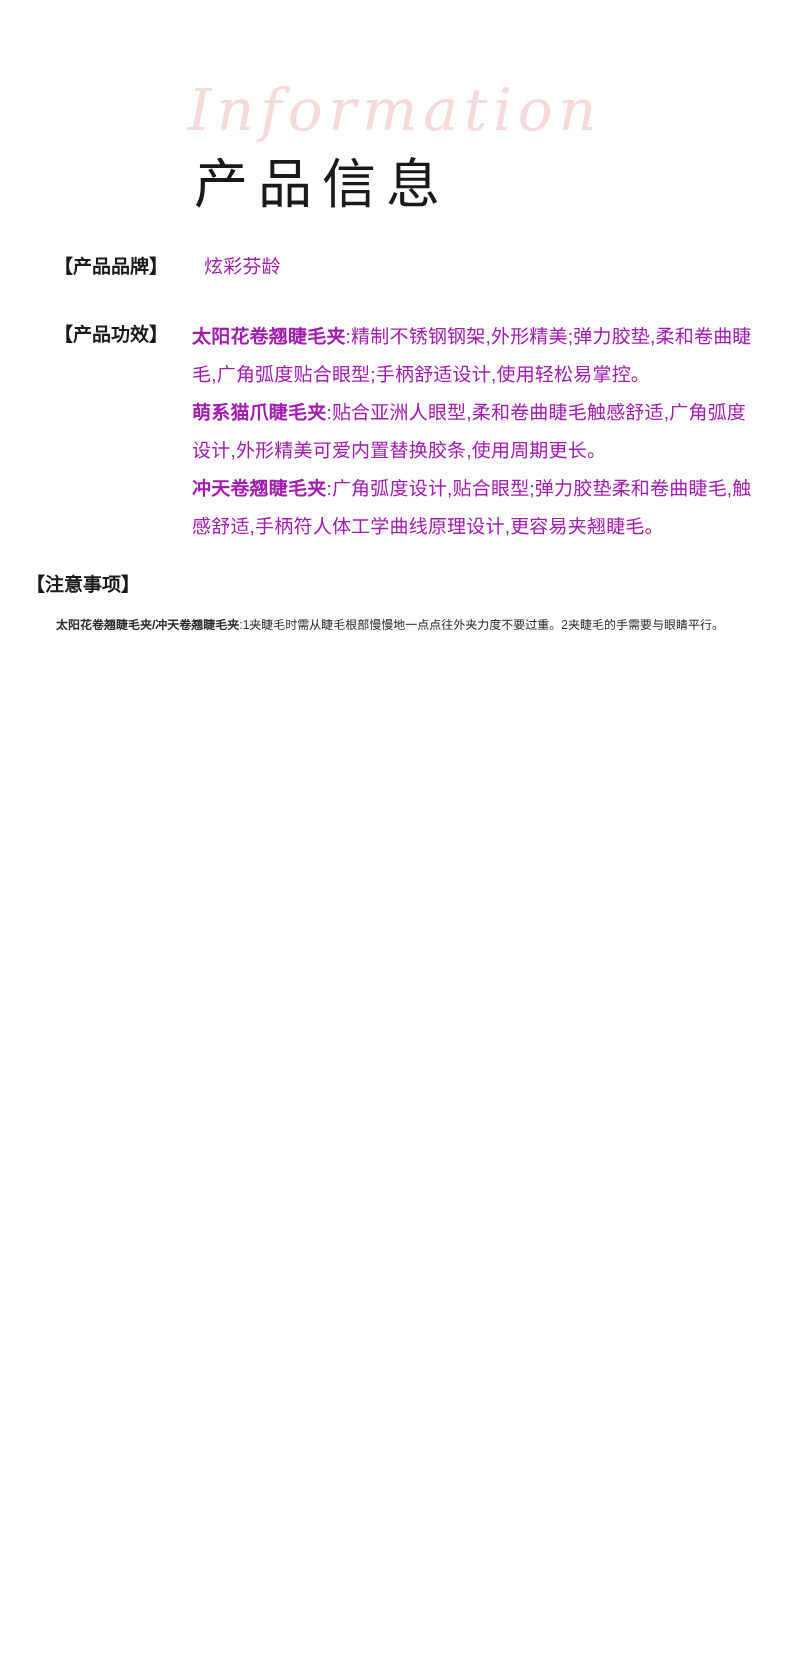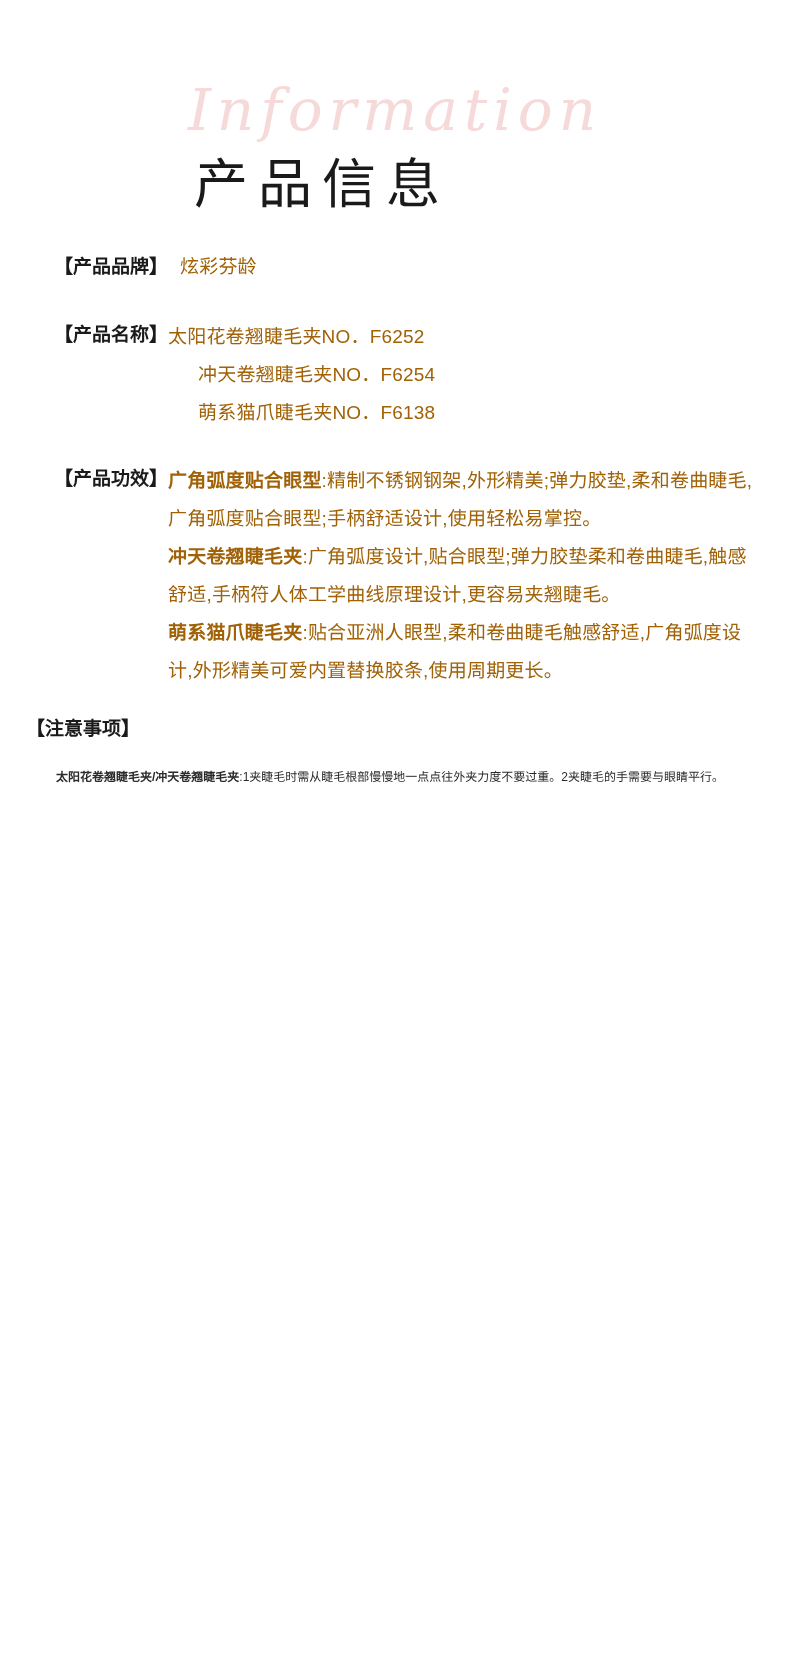--- a/index.html
+++ b/index.html
@@ -80,29 +80,30 @@
     line-height: 34px;
     white-space: nowrap;
     letter-spacing: 0px;
     text-align: right;
   }
   .label-notice-block {
     font-size: 19px;
     font-weight: bold;
     color: #1a1a1a;
     line-height: 34px;
-    margin-bottom: 12px;
+    margin-bottom: 4px;
   }
 
   .value {
     flex: 1 1 auto;
     font-size: 19px;
     line-height: 38px;
-    color: #a16207;
+    color: #a21caf;
     letter-spacing: 0.2px;
+    margin-left: 24px;
   }
   .value.brand-value {
     font-size: 19px;
     line-height: 34px;
     padding-left: 12px;
   }
   .value p {
     margin: 0;
   }
   .value p.indent {
@@ -132,35 +133,27 @@
     <div class="main-title">产品信息</div>
   </div>
 
   <div class="content">
 
     <div class="row brand">
       <div class="label">【产品品牌】</div>
       <div class="value brand-value">炫彩芬龄</div>
     </div>
 
-    <div class="row name">
-      <div class="label">【产品名称】</div>
-      <div class="value">
-        <p class="para">太阳花卷翘睫毛夹NO．F6252</p>
-        <p class="para indent">冲天卷翘睫毛夹NO．F6254</p>
-        <p class="para indent">萌系猫爪睫毛夹NO．F6138</p>
-      </div>
-    </div>
 
     <div class="row effect">
       <div class="label">【产品功效】</div>
       <div class="value">
-        <p class="para"><span class="lead">广角弧度贴合眼型</span><span>:精制不锈钢钢架,外形精美;弹力胶垫,柔和卷曲睫毛,广角弧度贴合眼型;手柄舒适设计,使用轻松易掌控。</span></p>
+        <p class="para"><span class="lead">太阳花卷翘睫毛夹</span><span>:精制不锈钢钢架,外形精美;弹力胶垫,柔和卷曲睫毛,广角弧度贴合眼型;手柄舒适设计,使用轻松易掌控。</span></p>
+        <p class="para"><span class="lead">萌系猫爪睫毛夹</span><span>:贴合亚洲人眼型,柔和卷曲睫毛触感舒适,广角弧度设计,外形精美可爱内置替换胶条,使用周期更长。</span></p>
         <p class="para"><span class="lead">冲天卷翘睫毛夹</span><span>:广角弧度设计,贴合眼型;弹力胶垫柔和卷曲睫毛,触感舒适,手柄符人体工学曲线原理设计,更容易夹翘睫毛。</span></p>
-        <p class="para"><span class="lead">萌系猫爪睫毛夹</span><span>:贴合亚洲人眼型,柔和卷曲睫毛触感舒适,广角弧度设计,外形精美可爱内置替换胶条,使用周期更长。</span></p>
       </div>
     </div>
 
 
     <div>
       <div class="label-notice-block">【注意事项】</div>
       <div class="notice-body">
         <p class="para"><span class="lead">太阳花卷翘睫毛夹/冲天卷翘睫毛夹</span><span>:1夹睫毛时需从睫毛根部慢慢地一点点往外夹力度不要过重。2夹睫毛的手需要与眼睛平行。</span></p>
       </div>
     </div>

